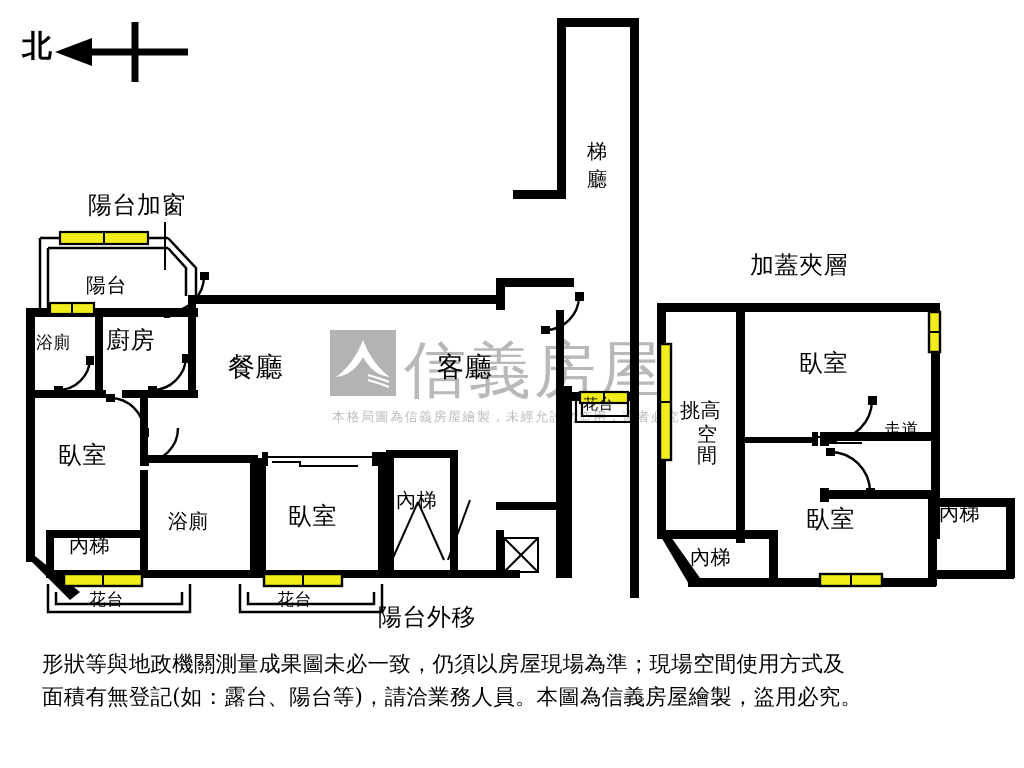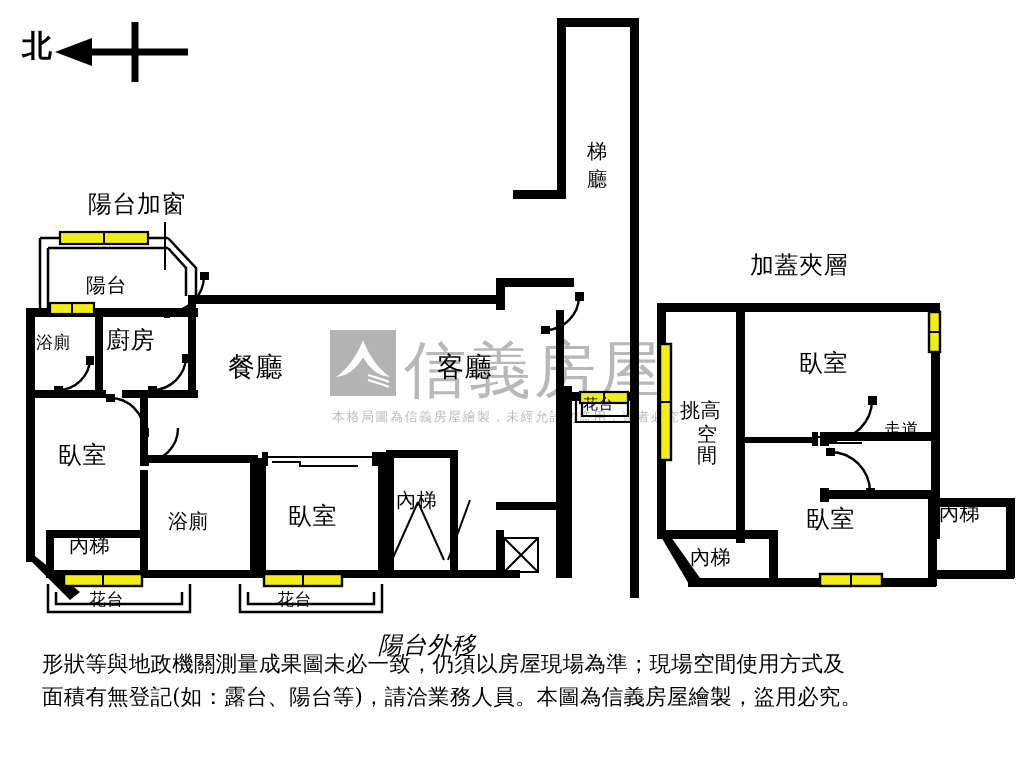--- a/index.html
+++ b/index.html
@@ -344,22 +344,22 @@
       <path d="M165 222 L165 270"></path>
 
       <path d="M418 502 L392 560"></path>
       <path d="M418 502 L444 560"></path>
       <path d="M470 500 L448 560"></path>
     </g>
   </svg>
 
   <div class="lbl lbl-xl" id="compass-label">北</div>
 
-  <div class="lbl lbl-lg" style="left:88px; top:193px;font-family:Liberation Mono, monospace;">陽台加窗</div>
-  <div class="lbl lbl-lg" style="left:378px; top:633px;font-style:italic;">陽台外移</div>
+  <div class="lbl lbl-lg" style="left:88px; top:193px;">陽台加窗</div>
+  <div class="lbl lbl-lg" style="left:378px; top:605px;">陽台外移</div>
   <div class="lbl lbl-lg" style="left:750px; top:253px;">加蓋夾層</div>
 
   <div class="lbl lbl-md" style="left:86px; top:256px;margin-top:19px;">陽台</div>
   <div class="lbl lbl-sm" style="left:36px; top:333px;">浴廁</div>
   <div class="lbl lbl-lg" style="left:106px; top:328px;">廚房</div>
   <div class="lbl lbl-xl" style="left:228px; top:353px;">餐廳</div>
   <div class="lbl lbl-xl" style="left:437px; top:353px;">客廳</div>
   <div class="lbl lbl-lg" style="left:58px; top:443px;">臥室</div>
   <div class="lbl lbl-md" style="left:168px; top:511px;">浴廁</div>
   <div class="lbl lbl-lg" style="left:288px; top:504px;">臥室</div>

